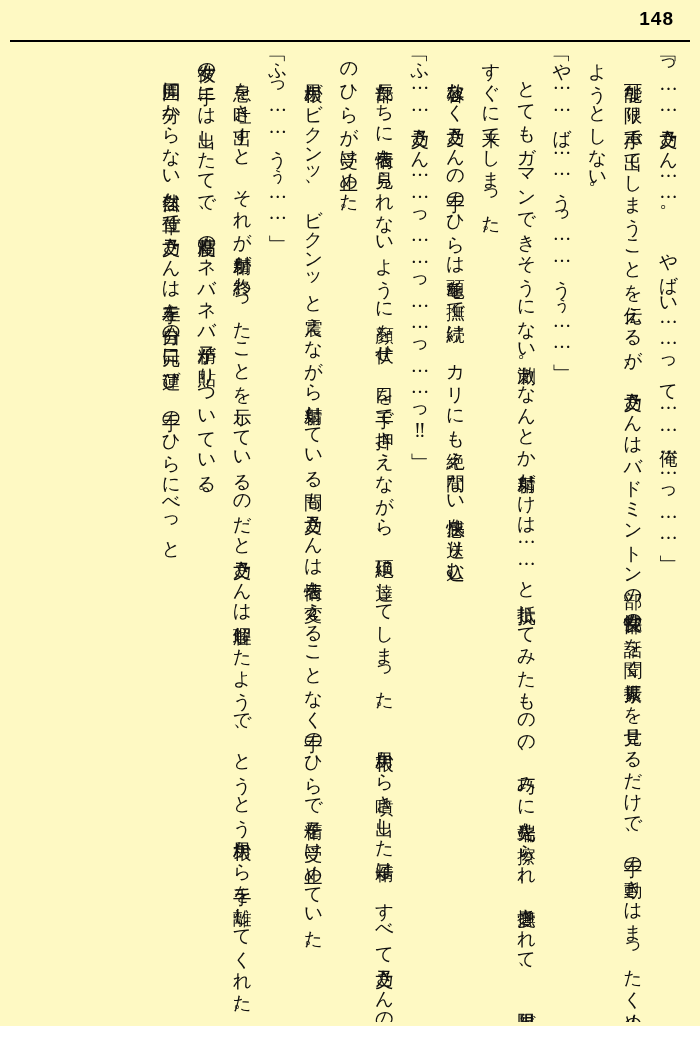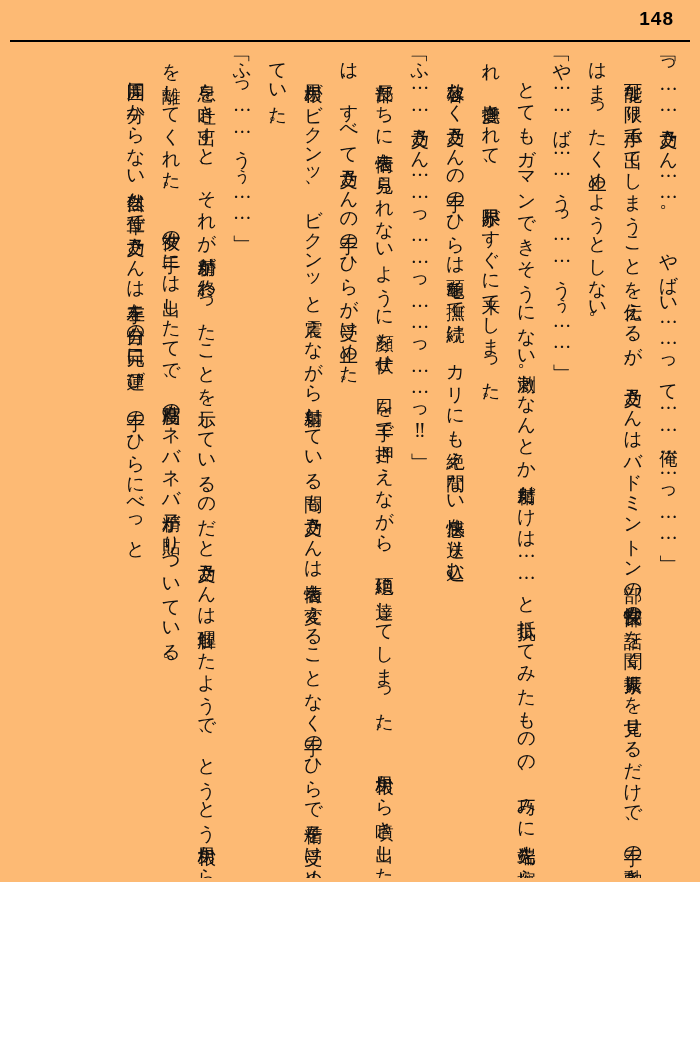--- a/index.html
+++ b/index.html
@@ -11,23 +11,23 @@
     width: 700px;
     height: 1050px;
     overflow: hidden;
     font-family: "DejaVu Serif", "Liberation Serif", serif;
     color: #111111;
   }
 
   #page {
     position: relative;
     width: 700px;
-    height: 882px;
+    height: 1026px;
     box-sizing: border-box;
-    background: #fdba74;
+    background: #fef9c3;
   }
 
   
   #page-number {
     position: absolute;
     top: 8px;
     right: 26px;
     font-size: 19px;
     font-weight: bold;
     letter-spacing: 1px;

